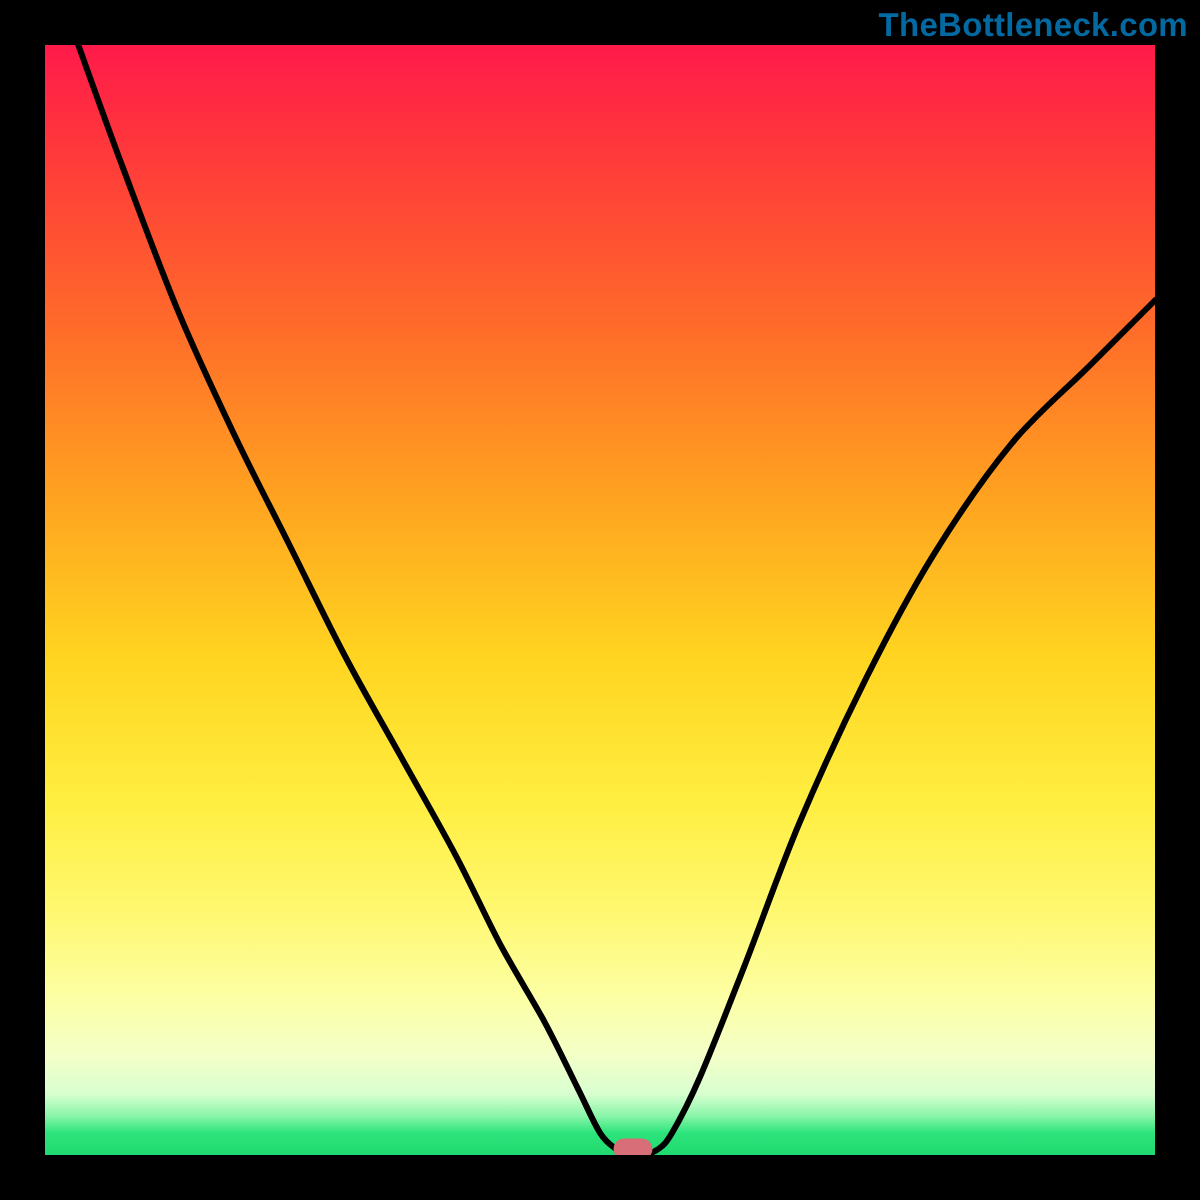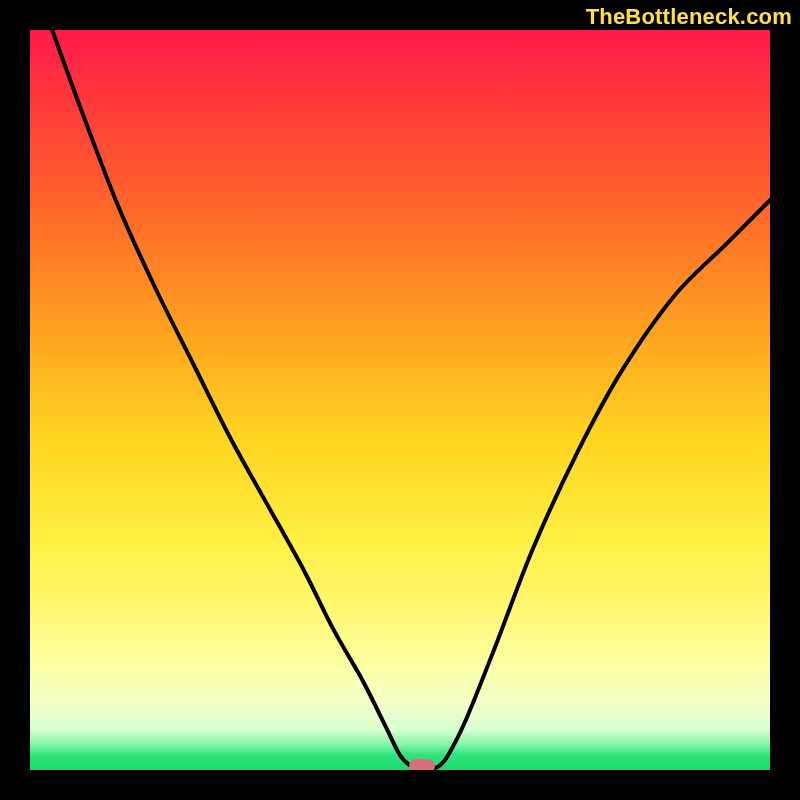--- a/index.html
+++ b/index.html
@@ -45,21 +45,21 @@
       #1fd96f 100%
     );
   }
   .watermark {
     position: absolute;
     top: 4px;
     right: 8px;
     font-family: Arial, Helvetica, sans-serif;
     font-size: 22px;
     font-weight: 600;
-    color: #fde047;
+    color: #0369a1;
     letter-spacing: 0.2px;
     user-select: none;
   }
   svg.curve {
     position: absolute;
     inset: 0;
     width: 740px;
     height: 740px;
   }
   .marker {

